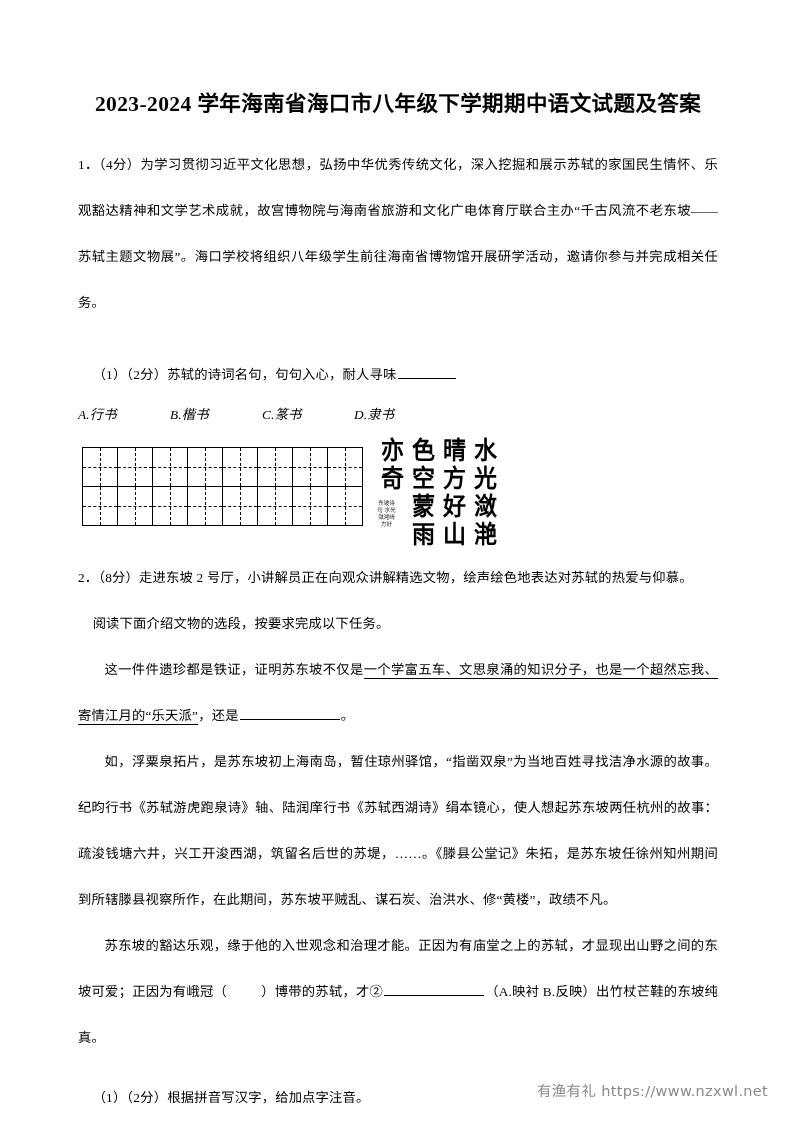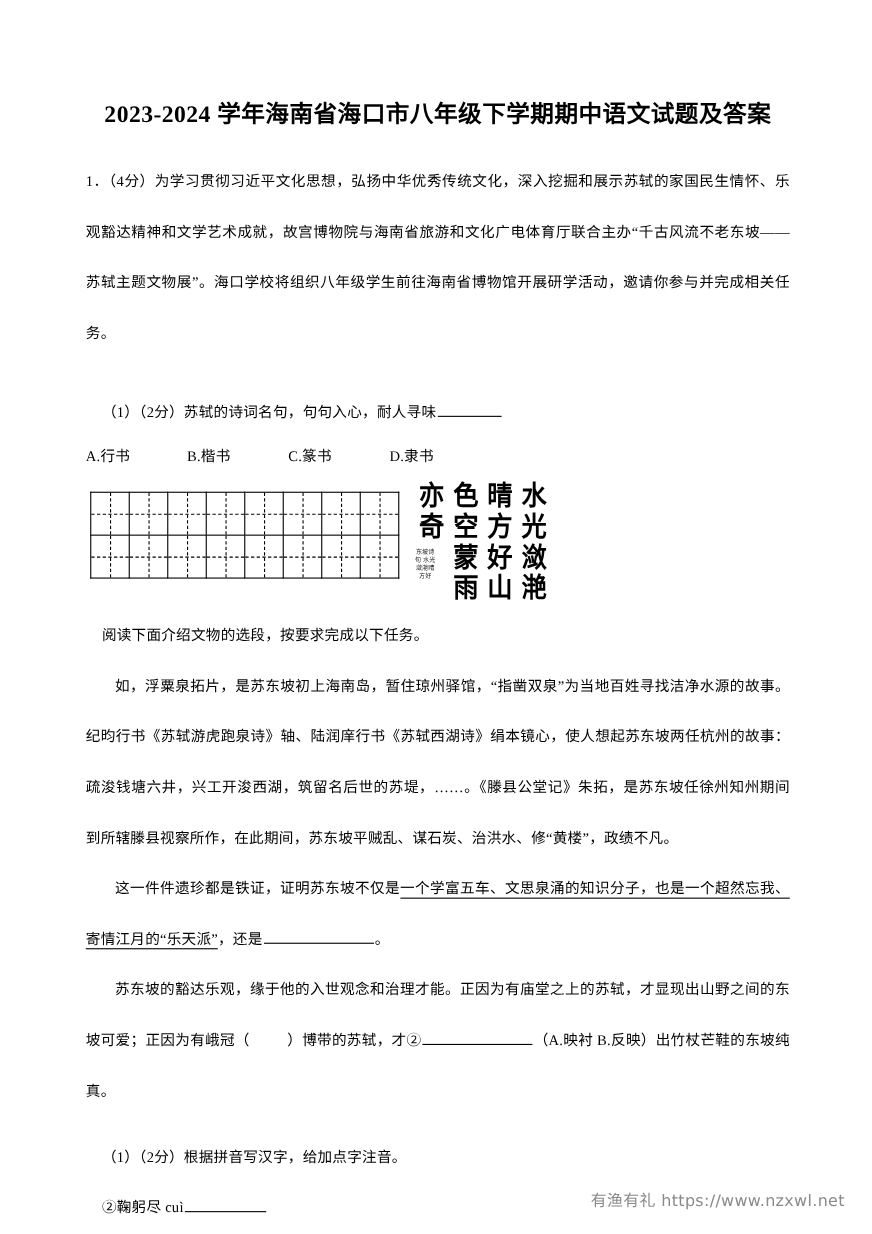--- a/index.html
+++ b/index.html
@@ -64,20 +64,21 @@
 
   .spacer-sm { height: 14px; }
   .spacer-md { height: 26px; }
 
   
   .opt-row {
     font-size: 13.3px;
     line-height: 33px;
     margin: 0;
     letter-spacing: 0.2px;
+    font-style: italic;
   }
   .opt-row .opt {
     display: inline-block;
     min-width: 92px;
   }
 
   
   .blank {
     display: inline-block;
     border-bottom: 1px solid #000;
@@ -279,29 +280,30 @@
             <span>亦</span>
             <span>奇</span>
             <span class="calli-sig">东坡诗句 水光潋滟晴方好</span>
           </div>
         </div>
 
       </div>
     </div>
 
     <div class="q-block">
+      <p class="para">2．（8分）走进东坡 2 号厅，小讲解员正在向观众讲解精选文物，绘声绘色地表达对苏轼的热爱与仰慕。</p>
 
       <p class="para indent1">阅读下面介绍文物的选段，按要求完成以下任务。</p>
 
-
-      <p class="para indent2">如，浮粟泉拓片，是苏东坡初上海南岛，暂住琼州驿馆，“指凿双泉”为当地百姓寻找洁净水源的故事。纪昀行书《苏轼游虎跑泉诗》轴、陆润庠行书《苏轼西湖诗》绢本镜心，使人想起苏东坡两任杭州的故事：疏浚钱塘六井，兴工开浚西湖，筑留名后世的苏堤，……。《滕县公堂记》朱拓，是苏东坡任徐州知州期间到所辖滕县视察所作，在此期间，苏东坡平贼乱、谋石炭、治洪水、修“黄楼”，政绩不凡。</p>
 
       <p class="para indent2">
         <span>这一件件遗珍都是铁证，证明苏东坡不仅是</span><span class="u-text">一个学富五车、文思泉涌的知识分子，也是一个超然忘我、寄情江月的“乐天派”</span><span>，还是</span><span class="blank w-xl"></span><span>。</span>
       </p>
+
+      <p class="para indent2">如，浮粟泉拓片，是苏东坡初上海南岛，暂住琼州驿馆，“指凿双泉”为当地百姓寻找洁净水源的故事。纪昀行书《苏轼游虎跑泉诗》轴、陆润庠行书《苏轼西湖诗》绢本镜心，使人想起苏东坡两任杭州的故事：疏浚钱塘六井，兴工开浚西湖，筑留名后世的苏堤，……。《滕县公堂记》朱拓，是苏东坡任徐州知州期间到所辖滕县视察所作，在此期间，苏东坡平贼乱、谋石炭、治洪水、修“黄楼”，政绩不凡。</p>
 
       <p class="para indent2">
         <span>苏东坡的豁达乐观，缘于他的入世观念和治理才能。正因为有庙堂之上的苏轼，才显现出山野之间的东坡可爱；正因为有峨冠（</span><span class="paren-gap"></span><span>）博带的苏轼，才②</span><span class="blank w-xl"></span><span>（A.映衬 B.反映）出竹杖芒鞋的东坡纯真。</span>
       </p>
 
       <div class="spacer-sm"></div>
 
       <p class="para indent1">（1）（2分）根据拼音写汉字，给加点字注音。</p>
 
       <p class="para indent1">

